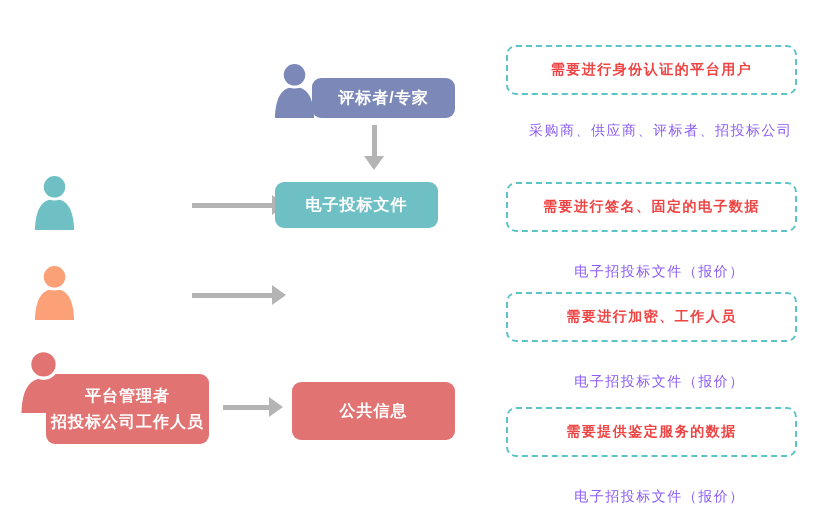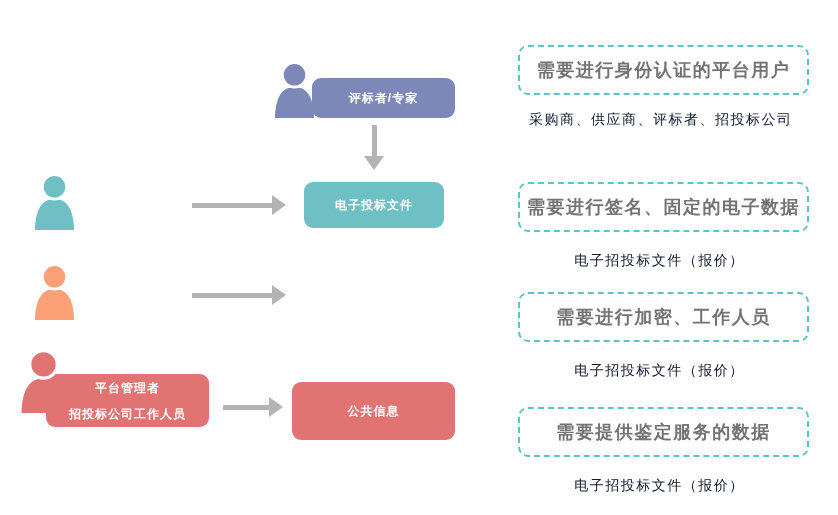--- a/index.html
+++ b/index.html
@@ -10,21 +10,21 @@
   
   .person{position:absolute;z-index:3;}
   .person svg{display:block;width:100%;height:100%;}
   .c-purple{color:#7C88B8;}
   .c-teal{color:#6FC0C5;}
   .c-orange{color:#FBA077;}
   .c-red{color:#E17373;}
   
   .pill{
     position:absolute;z-index:2;border-radius:9px;color:#ffffff;
-    font-weight:bold;font-size:12px;letter-spacing:1px;
+    font-weight:bold;font-size:16px;letter-spacing:1px;
     display:flex;align-items:center;justify-content:center;text-align:center;
   }
   .pill.two-line{flex-direction:column;line-height:26px;}
   .bg-purple{background:#7C88B8;}
   .bg-teal{background:#6FC0C5;}
   .bg-orange{background:#FBA077;}
   .bg-red{background:#E17373;}
   
   .arrow-right{position:absolute;height:20px;}
   .arrow-right .shaft{position:absolute;left:0;top:8px;height:5px;background:#B4B4B4;}
@@ -35,30 +35,31 @@
   }
   .arrow-down{position:absolute;width:20px;}
   .arrow-down .shaft{position:absolute;top:0;left:8px;width:5px;background:#B4B4B4;}
   .arrow-down .head{
     position:absolute;left:0;width:0;height:0;
     border-left:10px solid transparent;border-right:10px solid transparent;
     border-top:14px solid #B4B4B4;
   }
   
   .legend-box{
-    position:absolute;left:518px;width:287px;height:46px;
+    position:absolute;left:506px;width:287px;height:46px;
     border:2px dashed #5CC3C7;border-radius:10px;
     display:flex;align-items:center;justify-content:center;
-    color:#737373;font-weight:bold;font-size:18px;letter-spacing:1.5px;
+    color:#ef4444;font-weight:bold;font-size:14px;letter-spacing:1.5px;
     background:#ffffff;text-align:center;
   }
   .legend-desc{
     position:absolute;left:514px;width:291px;
-    color:#0f172a;font-size:14px;letter-spacing:1.5px;line-height:23px;
+    color:#8b5cf6;font-size:14px;letter-spacing:1.5px;line-height:23px;
     text-align:center;
+    margin-top:11px;
   }
   .legend-desc.left{text-align:left;padding-left:15px;width:276px;}
   .legend-desc span{display:block;}
 </style>
 </head>
 <body>
 
 <div class="canvas">
 
   <div class="person c-purple" style="left:271px;top:61px;width:47px;height:57px;">
@@ -77,40 +78,40 @@
   <div class="person c-teal" style="left:31px;top:173px;width:47px;height:57px;">
     <svg viewBox="0 0 48 58">
       <path d="M24 26.5 C12 26.5 4.5 36 4 58 L44 58 C43.5 36 36 26.5 24 26.5 Z" fill="currentColor"></path>
       <circle cx="24" cy="14" r="12.5" fill="currentColor" stroke="#ffffff" stroke-width="3"></circle>
     </svg>
   </div>
   <div class="arrow-right" style="left:192px;top:195px;width:94px;">
     <span class="shaft" style="width:80px;"></span>
     <span class="head" style="left:80px;"></span>
   </div>
-  <div class="pill bg-teal" style="left:304px;top:182px;width:140px;height:46px;">电子投标文件</div>
+  <div class="pill bg-teal" style="left:275px;top:182px;width:163px;height:46px;">电子投标文件</div>
 
   <div class="person c-orange" style="left:31px;top:263px;width:47px;height:57px;">
     <svg viewBox="0 0 48 58">
       <path d="M24 26.5 C12 26.5 4.5 36 4 58 L44 58 C43.5 36 36 26.5 24 26.5 Z" fill="currentColor"></path>
       <circle cx="24" cy="14" r="12.5" fill="currentColor" stroke="#ffffff" stroke-width="3"></circle>
     </svg>
   </div>
   <div class="arrow-right" style="left:192px;top:285px;width:94px;">
     <span class="shaft" style="width:80px;"></span>
     <span class="head" style="left:80px;"></span>
   </div>
 
   <div class="person c-red" style="left:17px;top:349px;width:53px;height:64px;">
     <svg viewBox="0 0 48 58">
       <path d="M24 26.5 C12 26.5 4.5 36 4 58 L44 58 C43.5 36 36 26.5 24 26.5 Z" fill="currentColor"></path>
       <circle cx="24" cy="14" r="12.5" fill="currentColor" stroke="#ffffff" stroke-width="3"></circle>
     </svg>
   </div>
-  <div class="pill bg-red two-line" style="left:46px;top:374px;width:163px;height:53px;">
+  <div class="pill bg-red two-line" style="left:46px;top:374px;width:163px;height:70px;">
     <span>平台管理者</span>
     <span>招投标公司工作人员</span>
   </div>
   <div class="arrow-right" style="left:223px;top:397px;width:60px;">
     <span class="shaft" style="width:46px;"></span>
     <span class="head" style="left:46px;"></span>
   </div>
   <div class="pill bg-red" style="left:292px;top:382px;width:163px;height:58px;">公共信息</div>
 
   <div class="legend-box" style="top:45px;">需要进行身份认证的平台用户</div>

